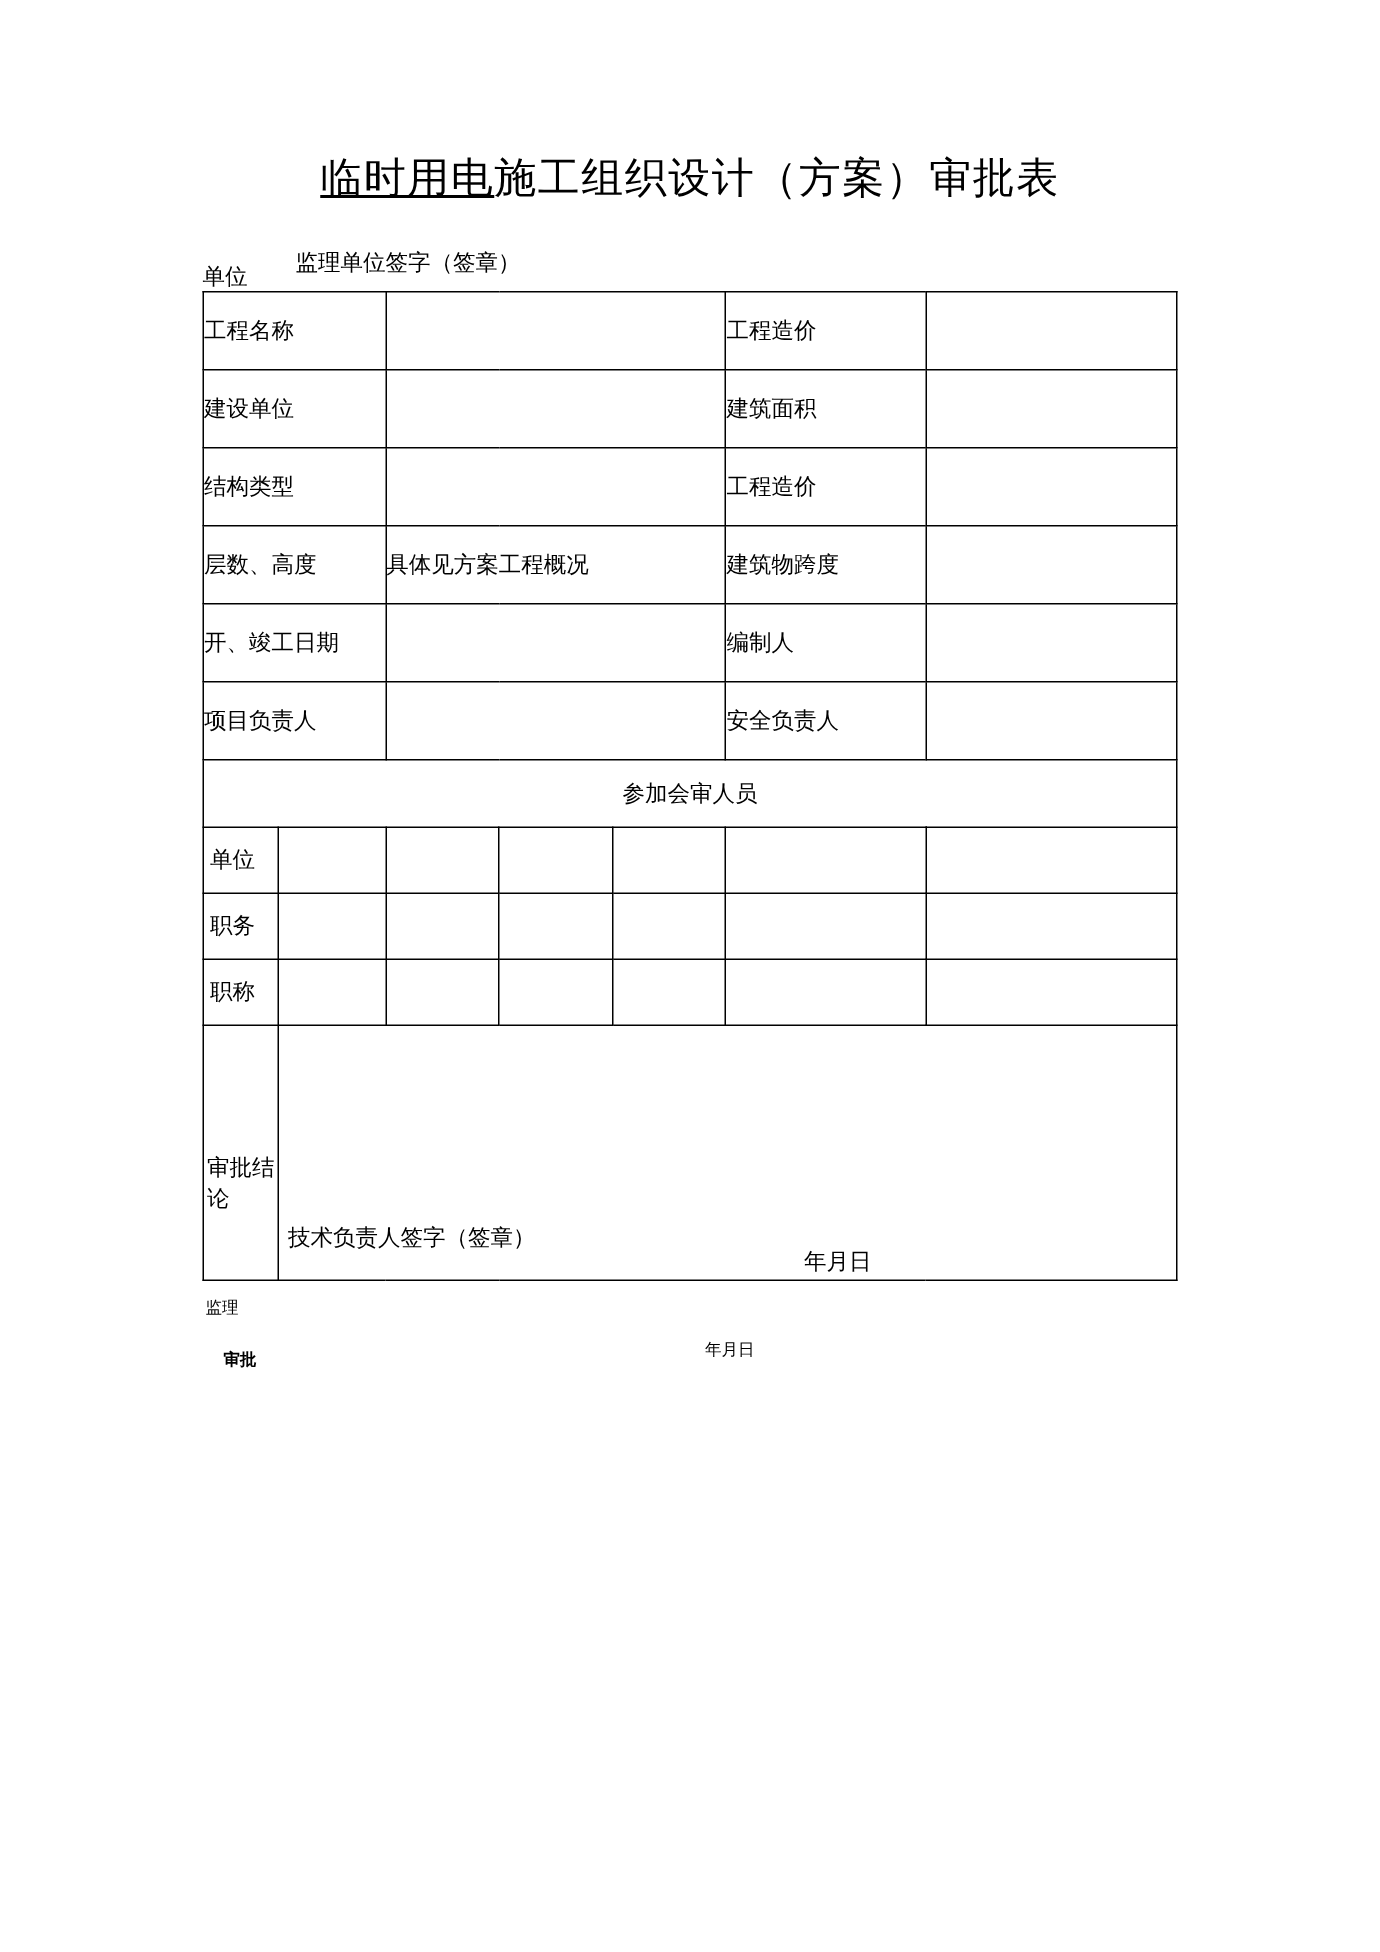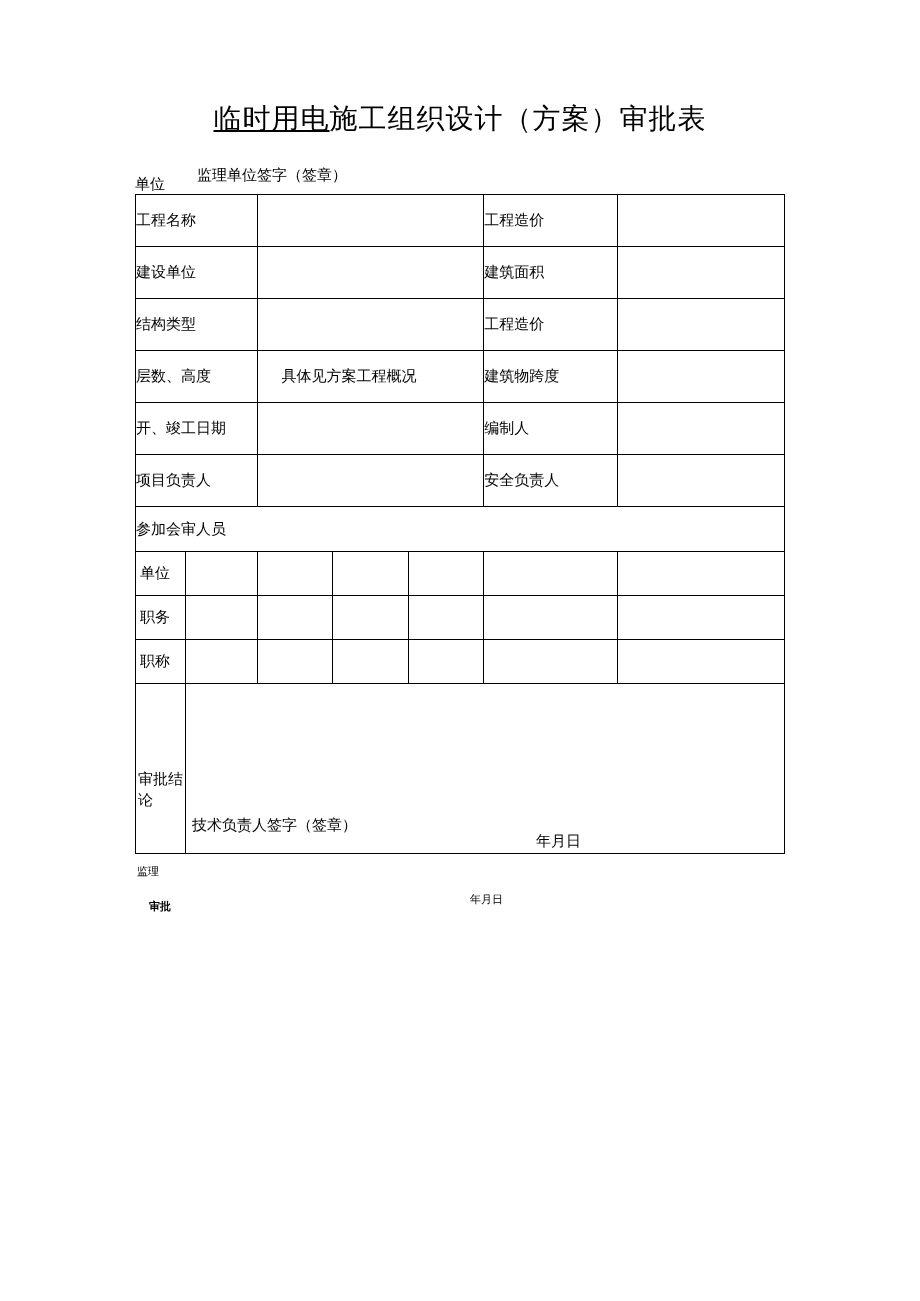--- a/index.html
+++ b/index.html
@@ -53,30 +53,30 @@
     }
     .info-row td {
       height: 52px;
       text-align: left;
     }
     .info-label {
       width: 110px;
     }
     .info-val1 {
       width: 190px;
-      padding-left: 24px;
     }
     .info-label2 {
       width: 112px;
     }
     .info-val2 {
       width: 140px;
     }
     .review-header td {
       height: 45px;
+      text-align: center;
       margin-top: 22px;
     }
     .review-row td {
       height: 44px;
       text-align: left;
       padding-left: 4px;
     }
     .review-row .rl {
       width: 50px;
     }

